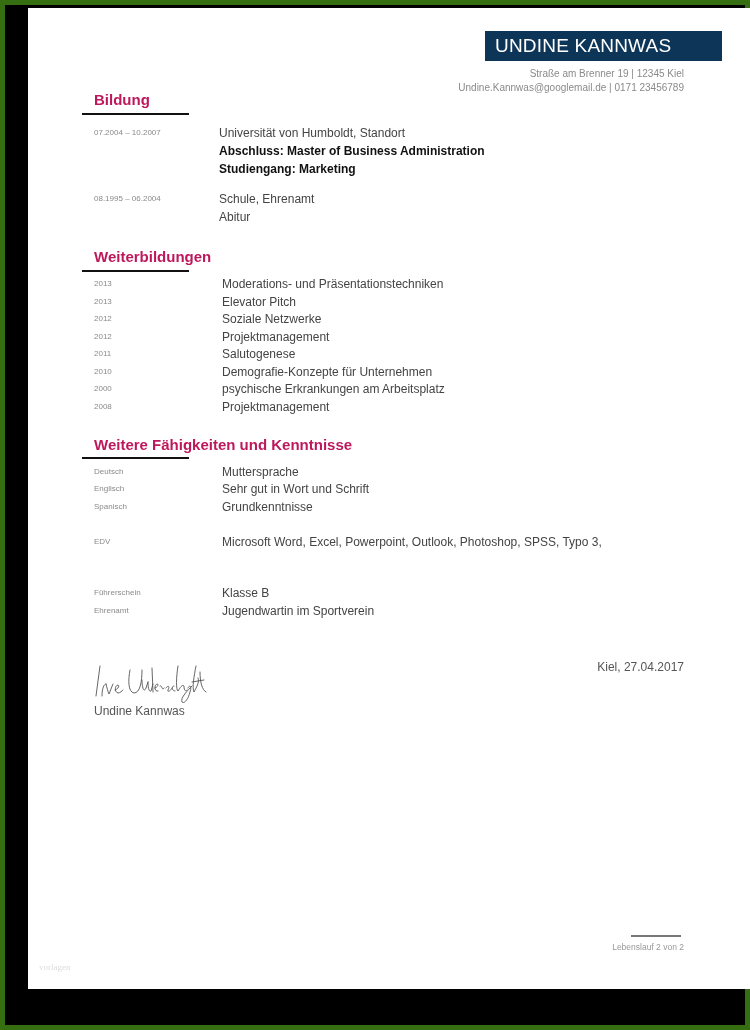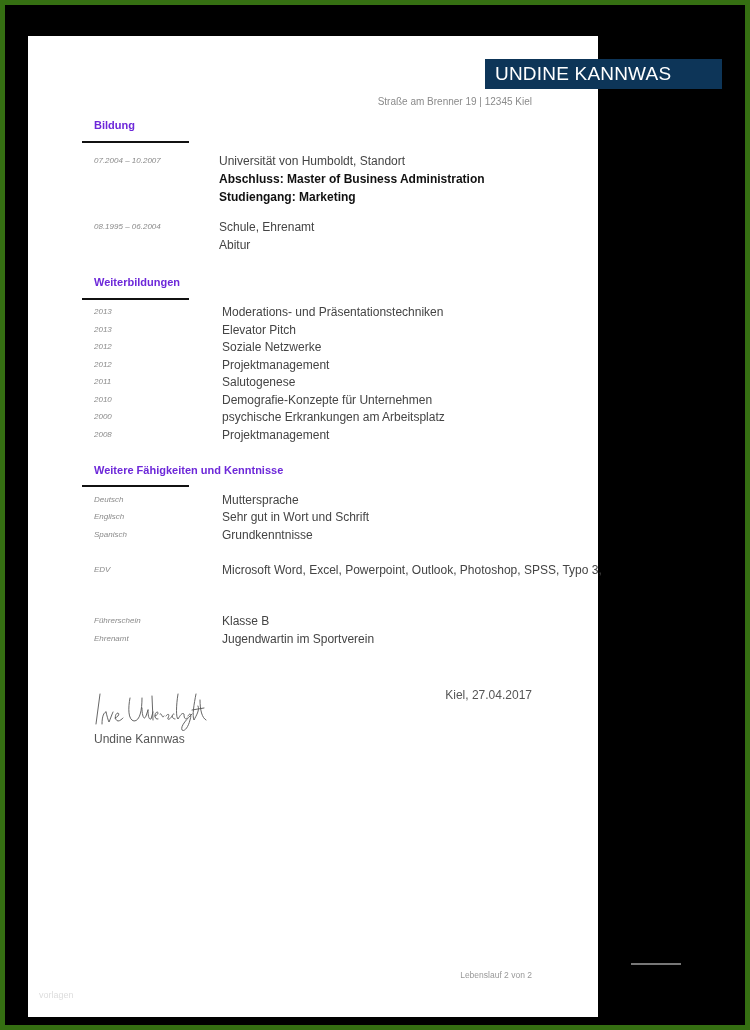--- a/index.html
+++ b/index.html
@@ -9,22 +9,22 @@
     font-family: "Liberation Sans", "DejaVu Sans", sans-serif;
     position: relative;
   }
   .frame {
     position: absolute;
     left: 5px; top: 5px; right: 5px; bottom: 5px;
     background: #000;
   }
   .page {
     position: absolute;
-    left: 28px; top: 36px;
-    width: 570px; height: 981px;
+    left: 28px; top: 8px;
+    width: 722px; height: 981px;
     background: #fff;
   }
   .name-bar {
     position: absolute;
     left: 457px; top: 23px;
     width: 237px; height: 30px;
     background: #0d3558;
     color: #fff;
     font-size: 19px;
     letter-spacing: 0.2px;
@@ -35,43 +35,42 @@
     position: absolute;
     right: 66px; top: 59px;
     text-align: right;
     color: #8a8a8a;
     font-size: 10px;
     line-height: 14px;
   }
   .section-title {
     position: absolute;
     left: 66px;
-    font-size: 11px;
+    font-size: 15px;
     font-weight: bold;
-    color: #6d28d9;
+    color: #be185d;
   }
   .section-rule {
     position: absolute;
     left: 54px;
     width: 107px;
     height: 1.5px;
     background: #111;
   }
   .row {
     position: absolute;
     left: 66px;
     width: 560px;
   }
   .row .label {
     position: absolute;
     left: 0;
     font-size: 8px;
     color: #8a8a8a;
     top: 4px;
-    font-style: italic;
   }
   .row .value {
     position: absolute;
     left: 128px;
     font-size: 12px;
     color: #444;
     line-height: 18px;
   }
   .bold { font-weight: bold; color: #111; }
   .date-place {
@@ -101,32 +100,34 @@
     position: absolute;
     right: 66px; top: 934px;
     font-size: 8.5px;
     color: #999;
   }
   .watermark {
     position: absolute;
     left: 11px; top: 954px;
     font-size: 9px;
     color: #ddd;
+    font-family: Liberation Serif, serif;
   }
 </style>
 </head>
 <body>
 
 <div class="frame"></div>
 
 <div class="page">
 
   <div class="name-bar">UNDINE KANNWAS</div>
   <div class="contact">
     <div>Straße am Brenner 19  |  12345 Kiel</div>
+    <div>Undine.Kannwas@googlemail.de  |  0171 23456789</div>
   </div>
 
   <div class="section-title" style="top:83px;">Bildung</div>
   <div class="section-rule" style="top:105px;"></div>
 
   <div class="row" style="top:116px;">
     <span class="label">07.2004 – 10.2007</span>
     <div class="value" style="left:125px;">
       <div>Universität von Humboldt, Standort</div>
       <div class="bold">Abschluss: Master of Business Administration</div>

